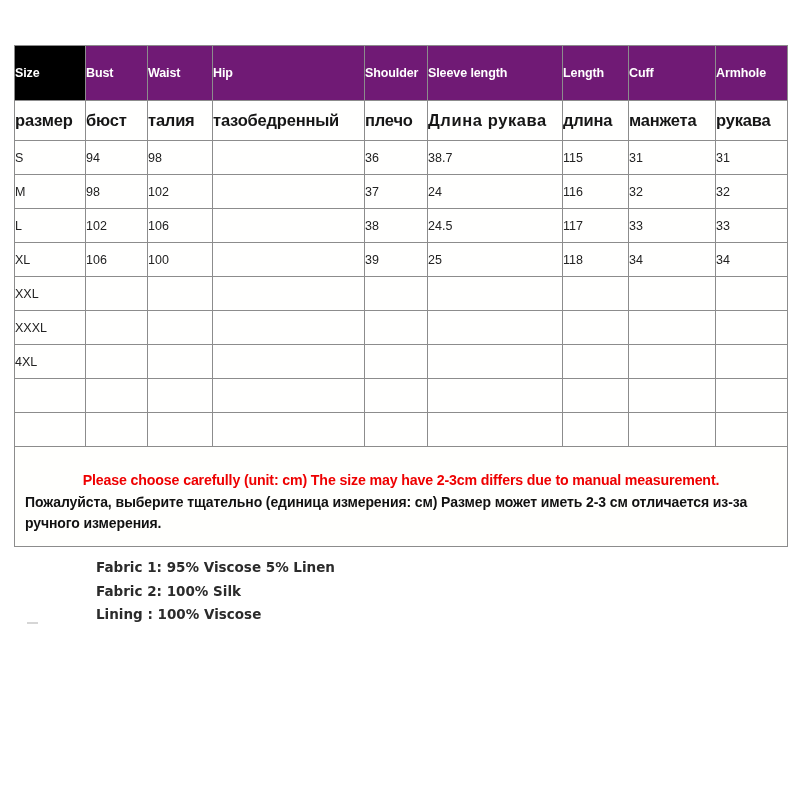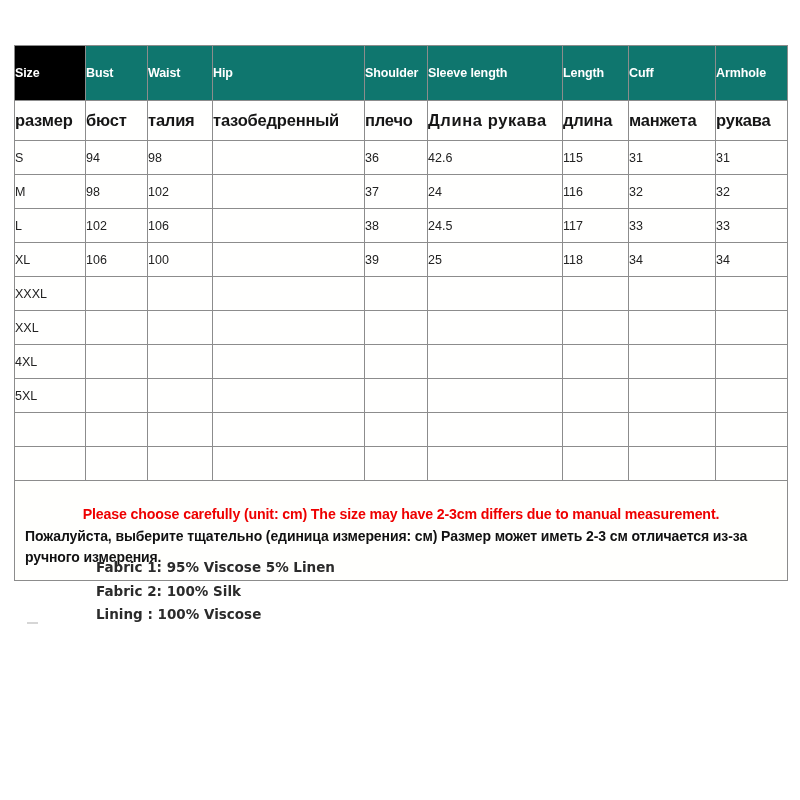--- a/index.html
+++ b/index.html
@@ -37,21 +37,21 @@
   #size-table td {
     border: 1px solid #8c8c8c;
     padding: 0;
     vertical-align: middle;
     overflow: hidden;
     white-space: nowrap;
   }
 
   
   tr.hdr-en td {
-    background: #0f766e;
+    background: #701a75;
     color: #ffffff;
     height: 54px;
     font-size: 12.5px;
     font-weight: bold;
     padding-left: 5px;
     border-color: #f2f2f2;
     border-top-color: #8c8c8c;
     letter-spacing: -0.1px;
   }
   tr.hdr-en td.cell-size {
@@ -181,21 +181,21 @@
         <td>манжета</td>
         <td>рукава</td>
       </tr>
 
       <tr class="data-row">
         <td>S</td>
         <td>94</td>
         <td>98</td>
         <td></td>
         <td>36</td>
-        <td>42.6</td>
+        <td>38.7</td>
         <td>115</td>
         <td>31</td>
         <td>31</td>
       </tr>
 
       <tr class="data-row">
         <td>M</td>
         <td>98</td>
         <td>102</td>
         <td></td>
@@ -224,66 +224,55 @@
         <td>100</td>
         <td></td>
         <td>39</td>
         <td>25</td>
         <td>118</td>
         <td>34</td>
         <td>34</td>
       </tr>
 
       <tr class="data-row">
+        <td>XXL</td>
+        <td></td>
+        <td></td>
+        <td></td>
+        <td></td>
+        <td></td>
+        <td></td>
+        <td></td>
+        <td></td>
+      </tr>
+
+      <tr class="data-row">
         <td>XXXL</td>
         <td></td>
         <td></td>
         <td></td>
         <td></td>
         <td></td>
         <td></td>
         <td></td>
         <td></td>
       </tr>
 
       <tr class="data-row">
-        <td>XXL</td>
-        <td></td>
-        <td></td>
-        <td></td>
-        <td></td>
-        <td></td>
-        <td></td>
-        <td></td>
-        <td></td>
-      </tr>
-
-      <tr class="data-row">
         <td>4XL</td>
         <td></td>
         <td></td>
         <td></td>
         <td></td>
         <td></td>
         <td></td>
         <td></td>
         <td></td>
       </tr>
 
-      <tr class="data-row">
-        <td>5XL</td>
-        <td></td>
-        <td></td>
-        <td></td>
-        <td></td>
-        <td></td>
-        <td></td>
-        <td></td>
-        <td></td>
-      </tr>
 
       <tr class="data-row">
         <td></td>
         <td></td>
         <td></td>
         <td></td>
         <td></td>
         <td></td>
         <td></td>
         <td></td>

